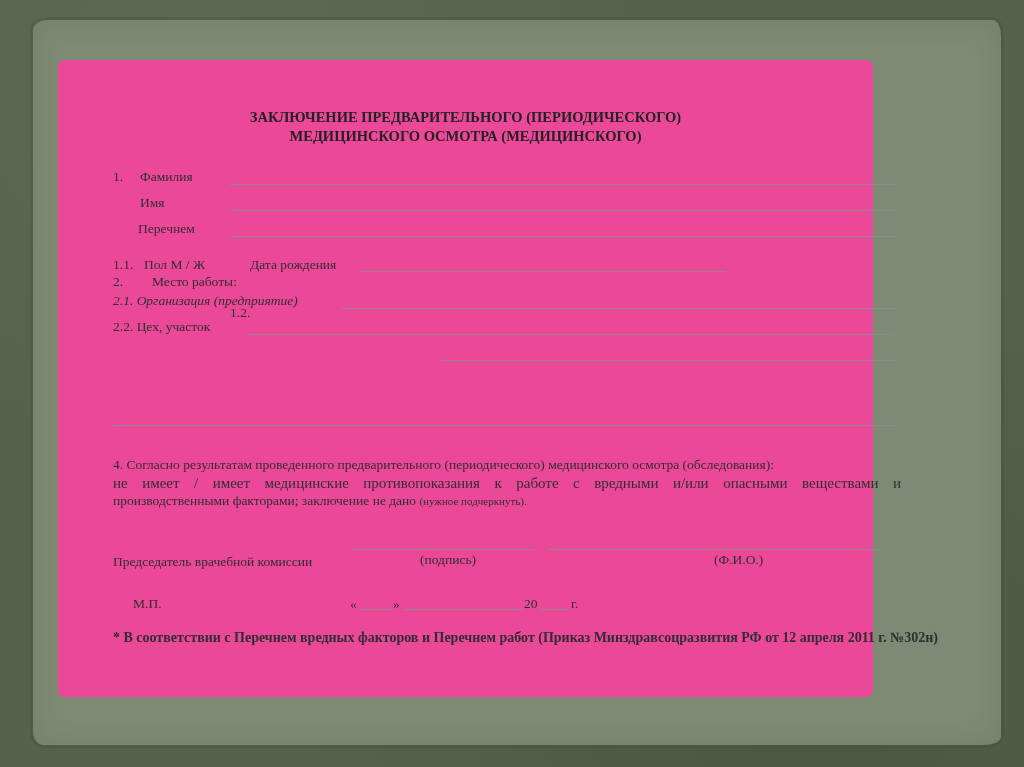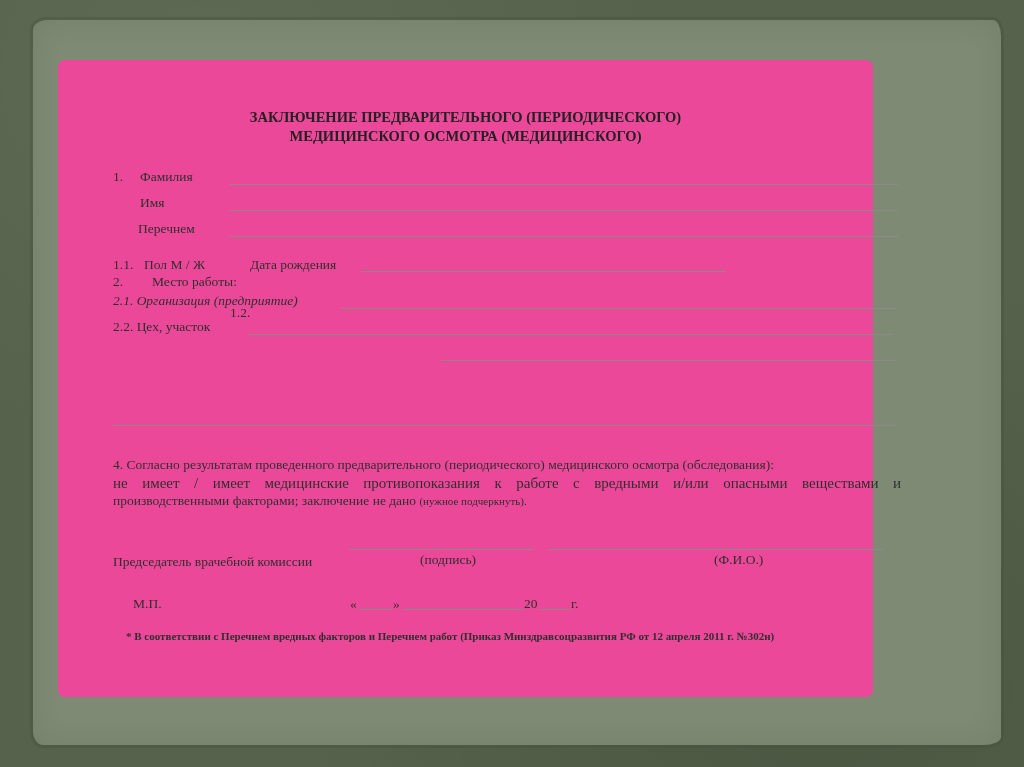--- a/index.html
+++ b/index.html
@@ -112,14 +112,14 @@
 
   <span class="t" style="left:55px;top:536px;margin-left:20px;">М.П.</span>
   <span class="t" style="left:292px;top:536px;">«</span>
   <div class="ln" style="left:301px;top:549px;width:33px;"></div>
   <span class="t" style="left:335px;top:536px;">»</span>
   <div class="ln" style="left:345px;top:549px;width:120px;"></div>
   <span class="t" style="left:466px;top:536px;">20</span>
   <div class="ln" style="left:482px;top:549px;width:30px;"></div>
   <span class="t" style="left:513px;top:536px;">г.</span>
 
-  <span class="t small bold" style="left:68px;top:570px;font-size:11px;">* В соответствии с Перечнем вредных факторов и Перечнем работ (Приказ Минздравсоцразвития РФ от 12 апреля 2011 г. №302н)</span>
+  <span class="t small bold" style="left:55px;top:570px;font-size:14px;">* В соответствии с Перечнем вредных факторов и Перечнем работ (Приказ Минздравсоцразвития РФ от 12 апреля 2011 г. №302н)</span>
 </div>
 
 </body></html>

